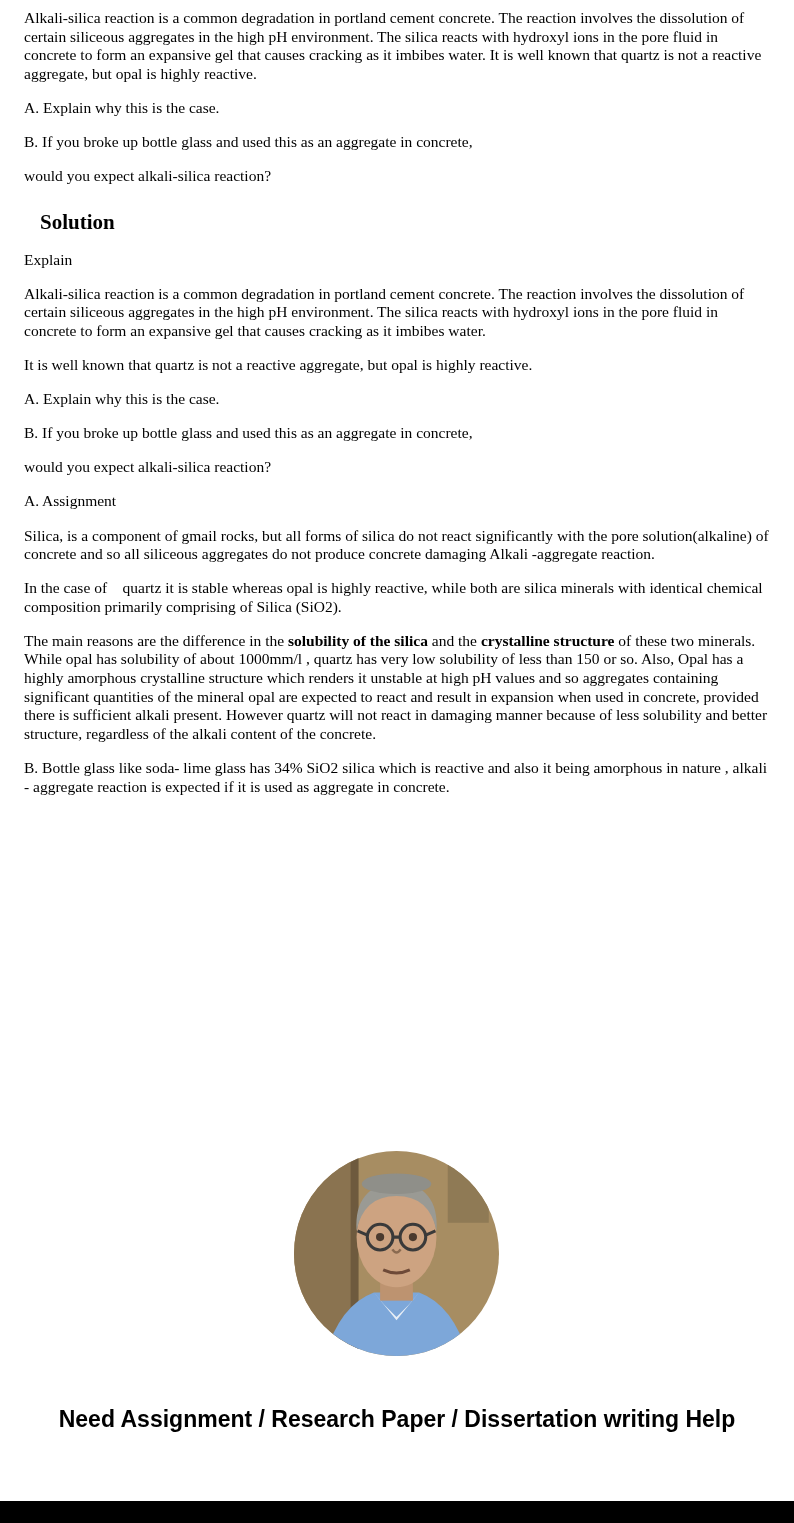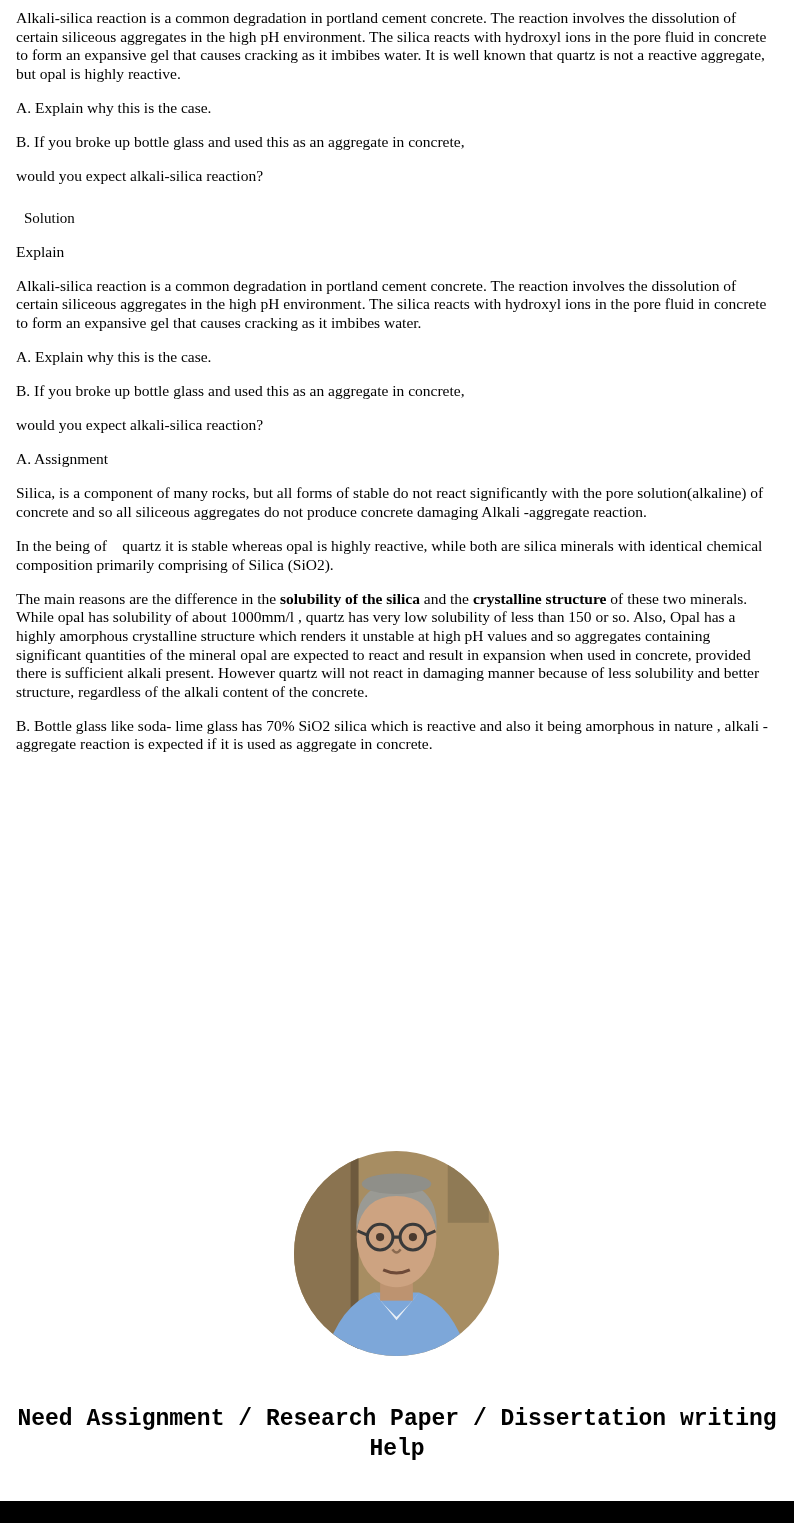--- a/index.html
+++ b/index.html
@@ -12,54 +12,54 @@
     font-family: "Liberation Serif", serif;
   }
   .page {
     position: relative;
     width: 794px;
     height: 1523px;
     overflow: hidden;
     background: #ffffff;
   }
   .content {
-    padding: 0 16px;
+    padding: 0 24px;
   }
   .content p {
     font-size: 15.5px;
     line-height: 1.2;
     margin: 15.5px 0;
     white-space: pre-wrap;
   }
   .content p.first {
     margin-top: 9px;
   }
   h3.solution-heading {
-    font-size: 15px;
-    font-weight: normal;
-    margin: 24px 0 16px 8px;
+    font-size: 21px;
+    font-weight: bold;
+    margin: 24px 0 16px 16px;
     font-family: "Liberation Serif", serif;
   }
   .avatar {
     position: absolute;
     left: 294px;
     top: 1151px;
     width: 205px;
     height: 205px;
     border-radius: 50%;
     overflow: hidden;
   }
   .avatar svg { display: block; width: 100%; height: 100%; }
   .footer-text {
     position: absolute;
     top: 1404px;
     left: 0;
     width: 100%;
     text-align: center;
-    font-family: Liberation Mono, monospace;
+    font-family: Liberation Sans, sans-serif;
     font-weight: bold;
     font-size: 23px;
     line-height: 30px;
   }
   .footer-text .line {
     max-width: 770px;
     margin: 0 auto;
   }
   .bottom-bar {
     position: absolute;
@@ -84,36 +84,37 @@
     <p>B. If you broke up bottle glass and used this as an aggregate in concrete,</p>
 
     <p>would you expect alkali-silica reaction?</p>
 
     <h3 class="solution-heading">Solution</h3>
 
     <p>Explain</p>
 
     <p>Alkali-silica reaction is a common degradation in portland cement concrete. The reaction involves the dissolution of certain siliceous aggregates in the high pH environment. The silica reacts with hydroxyl ions in the pore fluid in concrete to form an expansive gel that causes cracking as it imbibes water.</p>
 
+    <p>It is well known that quartz is not a reactive aggregate, but opal is highly reactive.</p>
 
     <p>A. Explain why this is the case.</p>
 
     <p>B. If you broke up bottle glass and used this as an aggregate in concrete,</p>
 
     <p>would you expect alkali-silica reaction?</p>
 
     <p>A. Assignment</p>
 
-    <p>Silica, is a component of many rocks, but all forms of stable do not react significantly with the pore solution(alkaline) of concrete and so all siliceous aggregates do not produce concrete damaging Alkali -aggregate reaction.</p>
+    <p>Silica, is a component of gmail rocks, but all forms of silica do not react significantly with the pore solution(alkaline) of concrete and so all siliceous aggregates do not produce concrete damaging Alkali -aggregate reaction.</p>
 
-    <p>In the being of    quartz it is stable whereas opal is highly reactive, while both are silica minerals with identical chemical composition primarily comprising of Silica (SiO2).</p>
+    <p>In the case of    quartz it is stable whereas opal is highly reactive, while both are silica minerals with identical chemical composition primarily comprising of Silica (SiO2).</p>
 
     <p><span>The main reasons are the difference in the </span><strong>solubility of the silica</strong><span> and the </span><strong>crystalline structure</strong><span> of these two minerals. While opal has solubility of about 1000mm/l , quartz has very low solubility of less than 150 or so. Also, Opal has a highly amorphous crystalline structure which renders it unstable at high pH values and so aggregates containing significant quantities of the mineral opal are expected to react and result in expansion when used in concrete, provided there is sufficient alkali present. However quartz will not react in damaging manner because of less solubility and better structure, regardless of the alkali content of the concrete.</span></p>
 
-    <p>B. Bottle glass like soda- lime glass has 70% SiO2 silica which is reactive and also it being amorphous in nature , alkali - aggregate reaction is expected if it is used as aggregate in concrete.</p>
+    <p>B. Bottle glass like soda- lime glass has 34% SiO2 silica which is reactive and also it being amorphous in nature , alkali - aggregate reaction is expected if it is used as aggregate in concrete.</p>
 
   </div>
 
   <div class="avatar">
     <svg viewBox="0 0 200 200" xmlns="http://www.w3.org/2000/svg">
       <rect width="200" height="200" fill="#a5placeholder" style="fill:#a78d62"></rect>
       <rect x="0" y="0" width="55" height="200" fill="#8a7350"></rect>
       <rect x="55" y="0" width="8" height="200" fill="#6e5a3e"></rect>
       <rect x="150" y="10" width="40" height="60" fill="#8f7a55"></rect>
       <path d="M30 200 Q45 150 78 138 L122 138 Q155 150 170 200 Z" fill="#7da7d9"></path>

